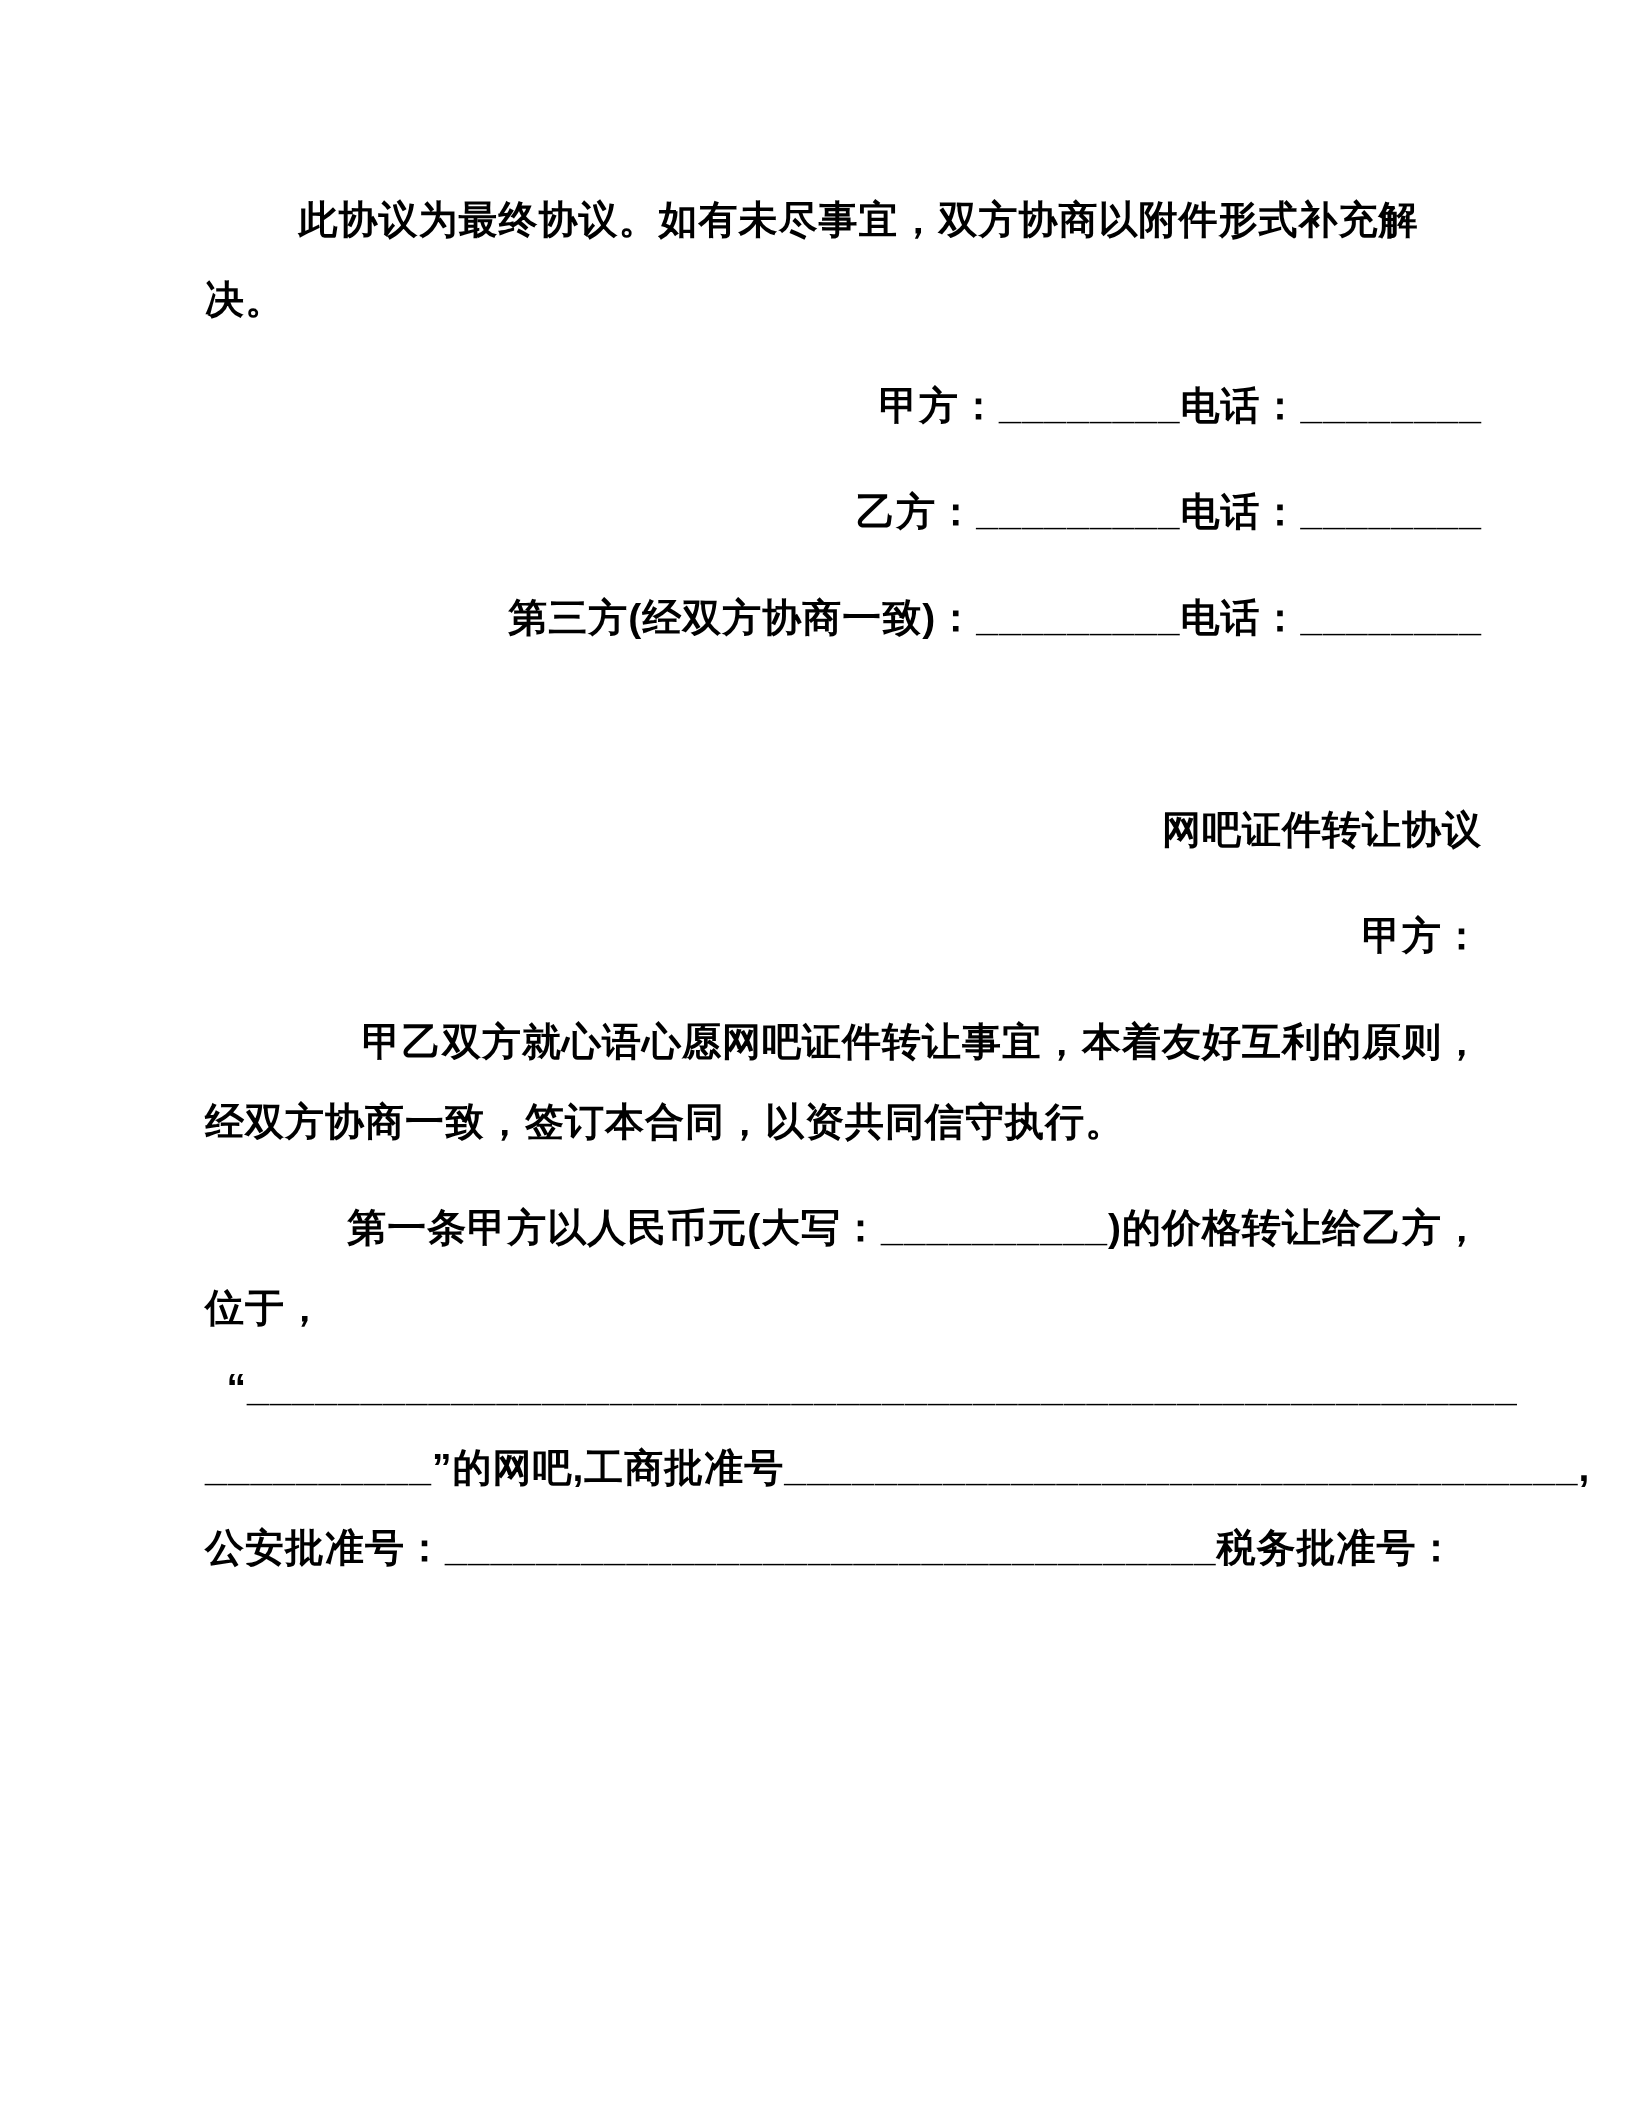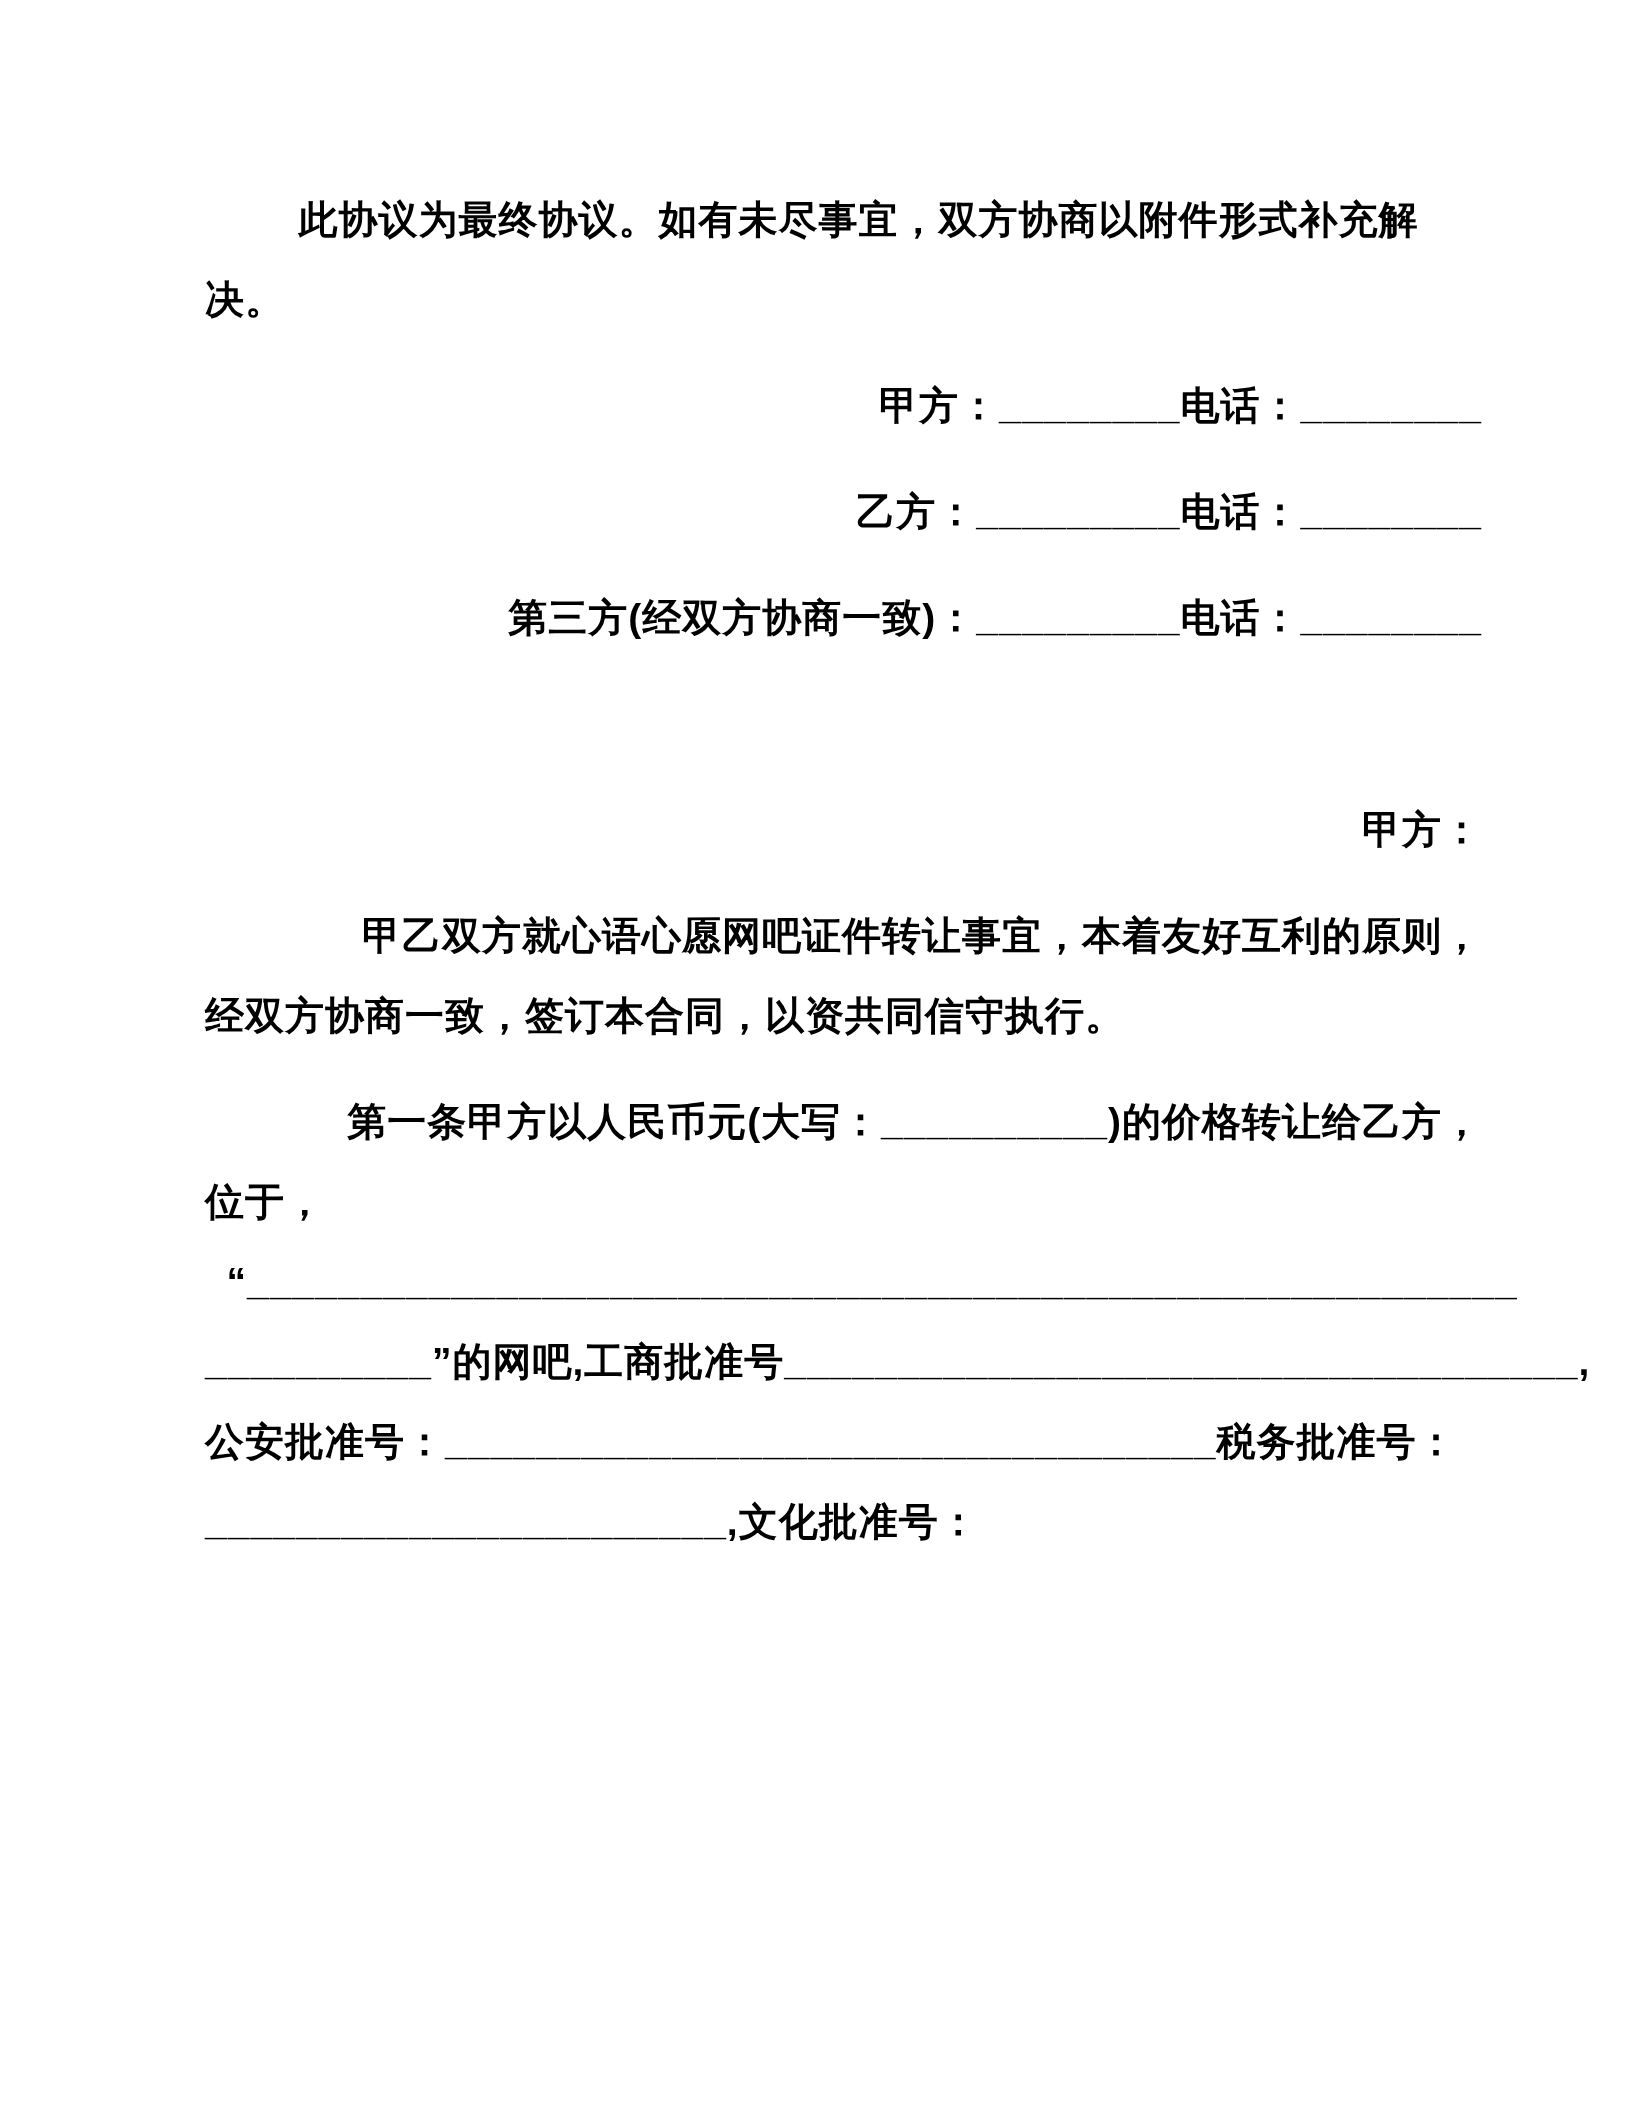--- a/index.html
+++ b/index.html
@@ -44,22 +44,22 @@
 </head>
 <body>
 
 <div class="doc">
   <div class="line indent">此协议为最终协议。如有未尽事宜，双方协商以附件形式补充解</div>
   <div class="line">决。</div>
   <div class="line ps indent">甲方：________电话：________</div>
   <div class="line ps indent">乙方：_________电话：________</div>
   <div class="line ps indent">第三方(经双方协商一致)：_________电话：________</div>
   <div class="line ps blank"></div>
+  <div class="line ps indent">网吧证件转让协议</div>
   <div class="line ps indent">甲方：</div>
   <div class="line ps indent">甲乙双方就心语心愿网吧证件转让事宜，本着友好互利的原则，</div>
   <div class="line">经双方协商一致，签订本合同，以资共同信守执行。</div>
   <div class="line ps indent">第一条甲方以人民币元(大写：__________)的价格转让给乙方，</div>
   <div class="line">位于，</div>
   <div class="line qindent">“________________________________________________________</div>
   <div class="line">__________”的网吧,工商批准号___________________________________,</div>
   <div class="line">公安批准号：__________________________________税务批准号：</div>
-  <div class="line">_______________________,文化批准号：</div>
 </div>
 
 </body></html>

